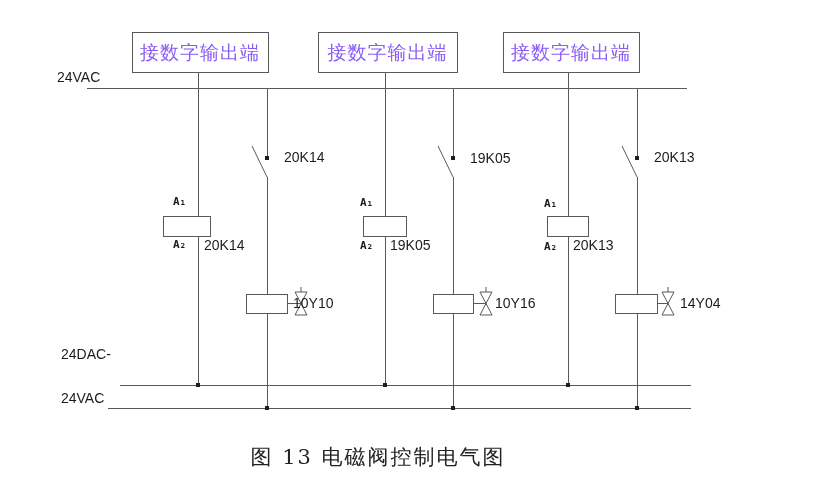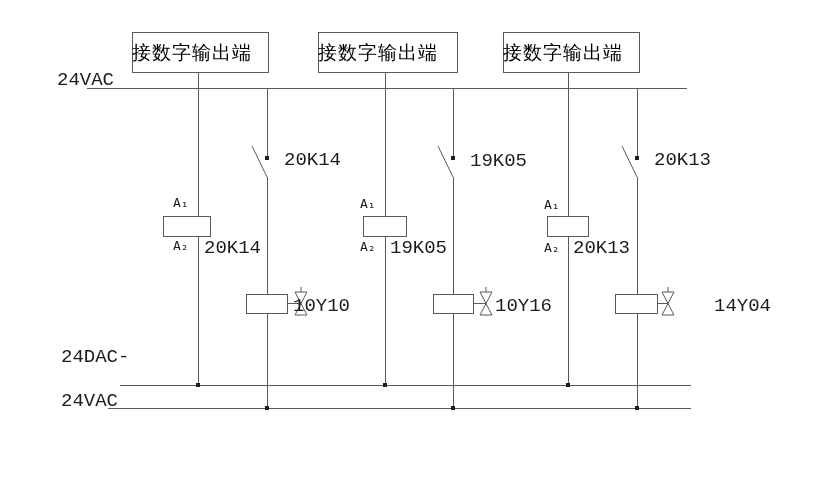--- a/index.html
+++ b/index.html
@@ -6,35 +6,37 @@
   .stage{
     position:relative;
     width:819px;height:488px;
     background:#ffffff;
     font-family:"Liberation Sans",sans-serif;
     overflow:hidden;
   }
   .stage svg{position:absolute;left:0;top:0;}
   .lbl{
     position:absolute;
-    font-family:Liberation Mono, monospace;
-    font-size:19px;
+    font-family:Liberation Sans, sans-serif;
+    font-size:14px;
     color:#1c1c1c;
     white-space:nowrap;
     line-height:1.1;
   }
   .term{
     font-family:"DejaVu Sans Mono",monospace;
-    font-size:13px;
+    font-size:11px;
+    font-weight:bold;
   }
   .boxlbl{
     position:absolute;
     font-family:"DejaVu Serif","Liberation Serif",serif;
     font-size:19px;
-    color:#000000;
+    color:#8b5cf6;
+    text-align:center;
     letter-spacing:1px;
     line-height:1;
   }
   .caption{
     position:absolute;
     font-family:"DejaVu Serif","Liberation Serif",serif;
     font-size:21px;
     color:#222222;
     text-align:center;
     letter-spacing:2px;
@@ -170,15 +172,16 @@
   <div class="lbl term" style="left:360px;top:240px;">A₂</div>
   <div class="lbl term" style="left:544px;top:198px;">A₁</div>
   <div class="lbl term" style="left:544px;top:241px;">A₂</div>
 
   <div class="lbl" style="left:204px;top:238px;">20K14</div>
   <div class="lbl" style="left:390px;top:238px;">19K05</div>
   <div class="lbl" style="left:573px;top:238px;">20K13</div>
 
   <div class="lbl" style="left:293px;top:296px;">10Y10</div>
   <div class="lbl" style="left:495px;top:296px;text-align:right;">10Y16</div>
-  <div class="lbl" style="left:714px;top:296px;">14Y04</div>
+  <div class="lbl" style="left:680px;top:296px;">14Y04</div>
 
+  <div class="caption" style="left:238px;top:447px;width:280px;">图 13 电磁阀控制电气图</div>
 </div>
 
 </body></html>

